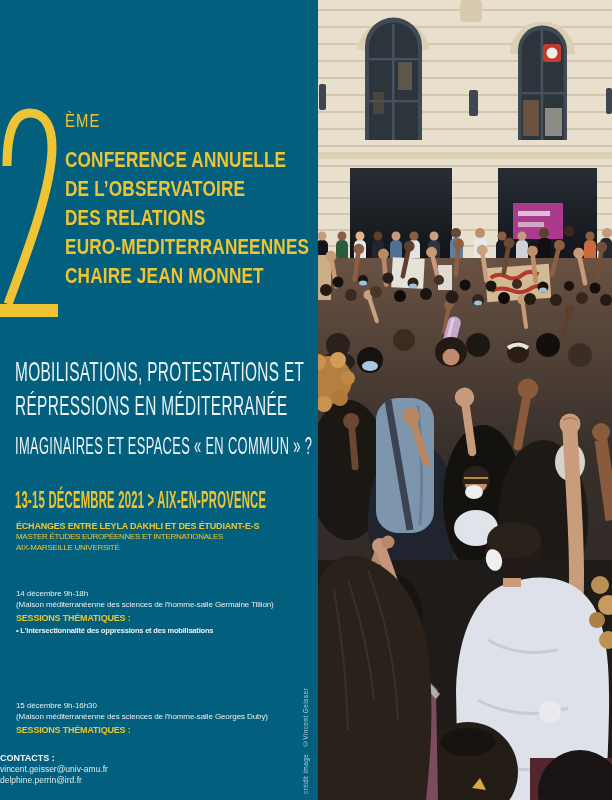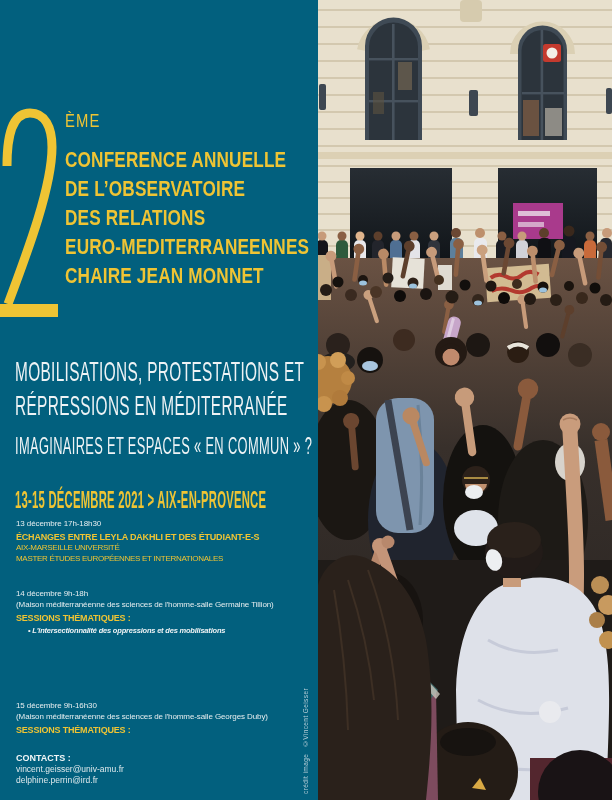--- a/index.html
+++ b/index.html
@@ -55,27 +55,27 @@
   #session-3{top:700px;}
   .session p{margin:0;}
   .s-dt,.s-venue{font-size:8px;line-height:11px;color:#e6edef;letter-spacing:-.1px;}
   .s-head{
     font-size:9px;line-height:11px;font-weight:bold;color:var(--accent);
     letter-spacing:-.2px;margin-top:3px !important;
   }
   .s-sub{font-size:8px;line-height:10.5px;color:var(--accent);letter-spacing:-.3px;}
   .bullets{margin:2px 0 0;padding:0;list-style:none;}
   .bullets li{
-    font-size:7.5px;line-height:10.8px;font-weight:bold;font-style:italic;
-    color:#eef2f4;letter-spacing:-.2px;margin-left:12px;
+    font-size:7.5px;line-height:10.8px;font-weight:bold;
+    color:#eef2f4;letter-spacing:-.2px;
   }
   .bullets li::before{content:"• ";font-style:normal;}
 
   
-  .contacts{position:absolute;left:16px;top:752px;}
+  .contacts{position:absolute;left:0;top:752px;}
   .contacts p{margin:0;}
   .c-label{font-size:9px;font-weight:bold;color:#f2f6f7;line-height:12px;}
   .c-mail{font-size:8.5px;color:#dfe9ec;line-height:11px;}
 
   
   .credit{
     position:absolute;left:302px;top:682px;height:112px;
     writing-mode:vertical-rl;transform:rotate(180deg);
     font-size:6.5px;color:#b9cfd8;letter-spacing:.4px;white-space:pre;
   }
@@ -110,24 +110,23 @@
   <div class="subtitle">
     <div>MOBILISATIONS, PROTESTATIONS ET</div>
     <div>RÉPRESSIONS EN MÉDITERRANÉE</div>
   </div>
 
   <div class="question">IMAGINAIRES ET ESPACES « EN COMMUN »  ?</div>
 
   <div class="dateline">13-15 DÉCEMBRE 2021 &gt; AIX-EN-PROVENCE</div>
 
   <div class="session" id="session-1">
-    <p class="s-dt">13 décembre 17h-18h30</p>
     <p class="s-head">ÉCHANGES ENTRE LEYLA DAKHLI ET DES ÉTUDIANT-E-S</p>
+    <p class="s-sub">MASTER ÉTUDES EUROPÉENNES ET INTERNATIONALES</p>
     <p class="s-sub">AIX-MARSEILLE UNIVERSITÉ</p>
-    <p class="s-sub">MASTER ÉTUDES EUROPÉENNES ET INTERNATIONALES</p>
   </div>
 
   <div class="session" id="session-2">
     <p class="s-dt">14 décembre 9h-18h</p>
     <p class="s-venue">(Maison méditerranéenne des sciences de l'homme-salle Germaine Tillion)</p>
     <p class="s-head">SESSIONS THÉMATIQUES :</p>
     <ul class="bullets">
       <li>L'intersectionnalité des oppressions et des mobilisations</li>
     </ul>
   </div>

